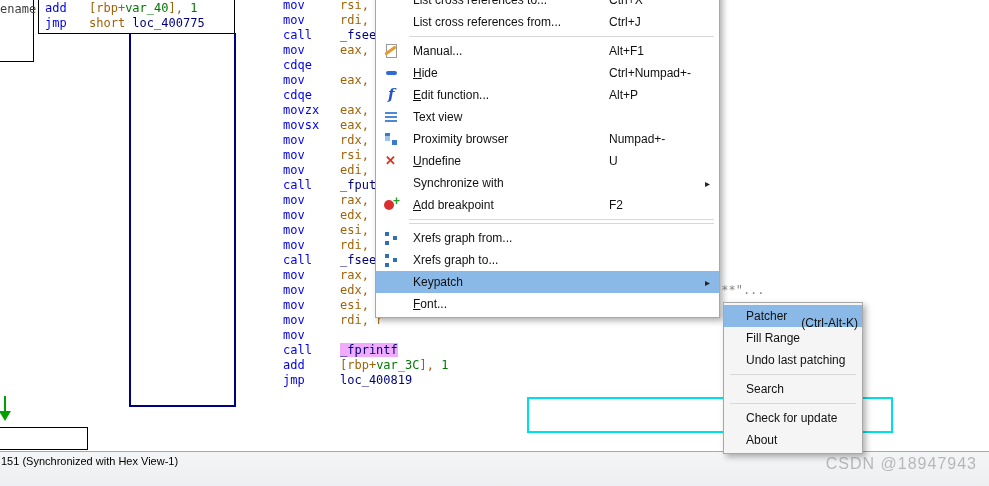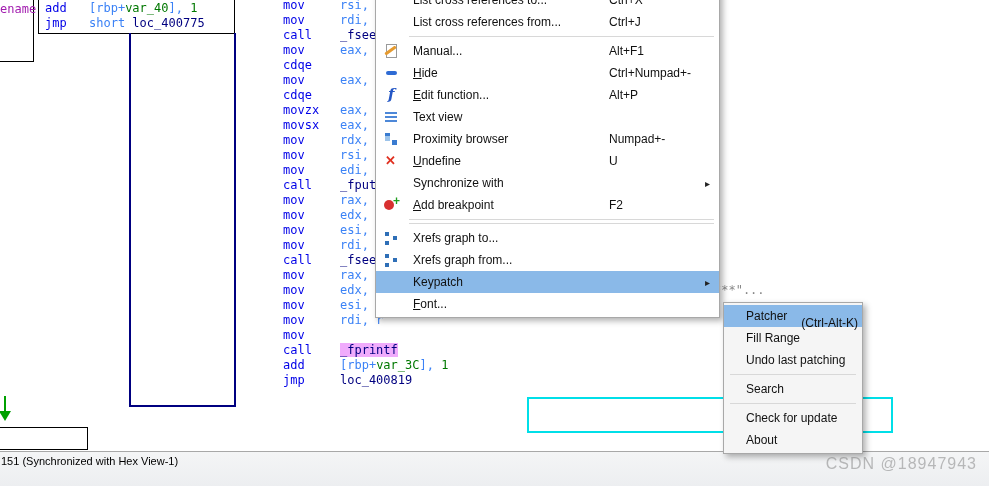--- a/index.html
+++ b/index.html
@@ -7,28 +7,28 @@
     width:989px;height:486px;overflow:hidden;position:relative;
     background:#ffffff;font-family:"Liberation Sans",sans-serif;
   }
   .mono{font-family:"DejaVu Sans Mono","Liberation Mono",monospace;}
 
   
   #canvas{position:absolute;inset:0;background:#fff;}
 
   .node{position:absolute;background:#fff;border:1px solid #000;box-sizing:border-box;}
   #left-node{left:-50px;top:-8px;width:84px;height:70px;}
-  #left-node-label{position:absolute;left:0;top:2px;font:12px "DejaVu Sans Mono",monospace;color:#a21caf;text-align:right;}
+  #left-node-label{position:absolute;left:0;top:2px;font:12px "DejaVu Sans Mono",monospace;color:#404040;text-align:right;}
   #top-block{left:38px;top:-8px;width:197px;height:42px;padding:8px 0 0 6px;}
   #bottom-left-node{left:-30px;top:427px;width:118px;height:23px;}
 
   .asm-line{height:15px;line-height:15px;white-space:nowrap;font:12px "DejaVu Sans Mono","Liberation Mono",monospace;}
   .asm-line .mn{color:#0000e8;display:inline-block;width:57px;}
   #top-block .asm-line .mn{width:44px;}
-  .tk-b{color:#3b82f6;}
+  .tk-b{color:#a16207;}
   .tk-g{color:#007800;}
   .tk-n{color:#000080;}
   .tk-hl{background:#f0abfc;}
 
   #disasm{position:absolute;left:283px;top:-2px;width:437px;overflow:hidden;}
 
   #string-fragment{position:absolute;left:714px;top:283px;font:12px "DejaVu Sans Mono",monospace;color:#888;}
 
   #edge-loop{position:absolute;left:129px;top:33px;width:107px;height:374px;
     border-left:2px solid #000080;border-right:2px solid #000080;border-bottom:2px solid #000080;box-sizing:border-box;}
@@ -178,26 +178,26 @@
       <span class="arrow">▸</span>
     </div>
     <div class="mi">
       <span class="ic ic-breakpoint"></span>
       <span class="lbl"><u>A</u>dd breakpoint</span>
       <span class="sc">F2</span>
     </div>
     <div class="msep"></div>
     <div class="msep"></div>
     <div class="mi">
+      <span class="ic ic-xrefs-from"></span>
+      <span class="lbl">Xrefs graph from...</span>
+    </div>
+    <div class="mi">
       <span class="ic ic-xrefs-to"></span>
       <span class="lbl">Xrefs graph to...</span>
-    </div>
-    <div class="mi">
-      <span class="ic ic-xrefs-from"></span>
-      <span class="lbl">Xrefs graph from...</span>
     </div>
     <div class="mi hl">
       <span class="ic"></span>
       <span class="lbl">Keypatch</span>
       <span class="arrow">▸</span>
     </div>
     <div class="mi">
       <span class="ic"></span>
       <span class="lbl"><u>F</u>ont...</span>
     </div>

